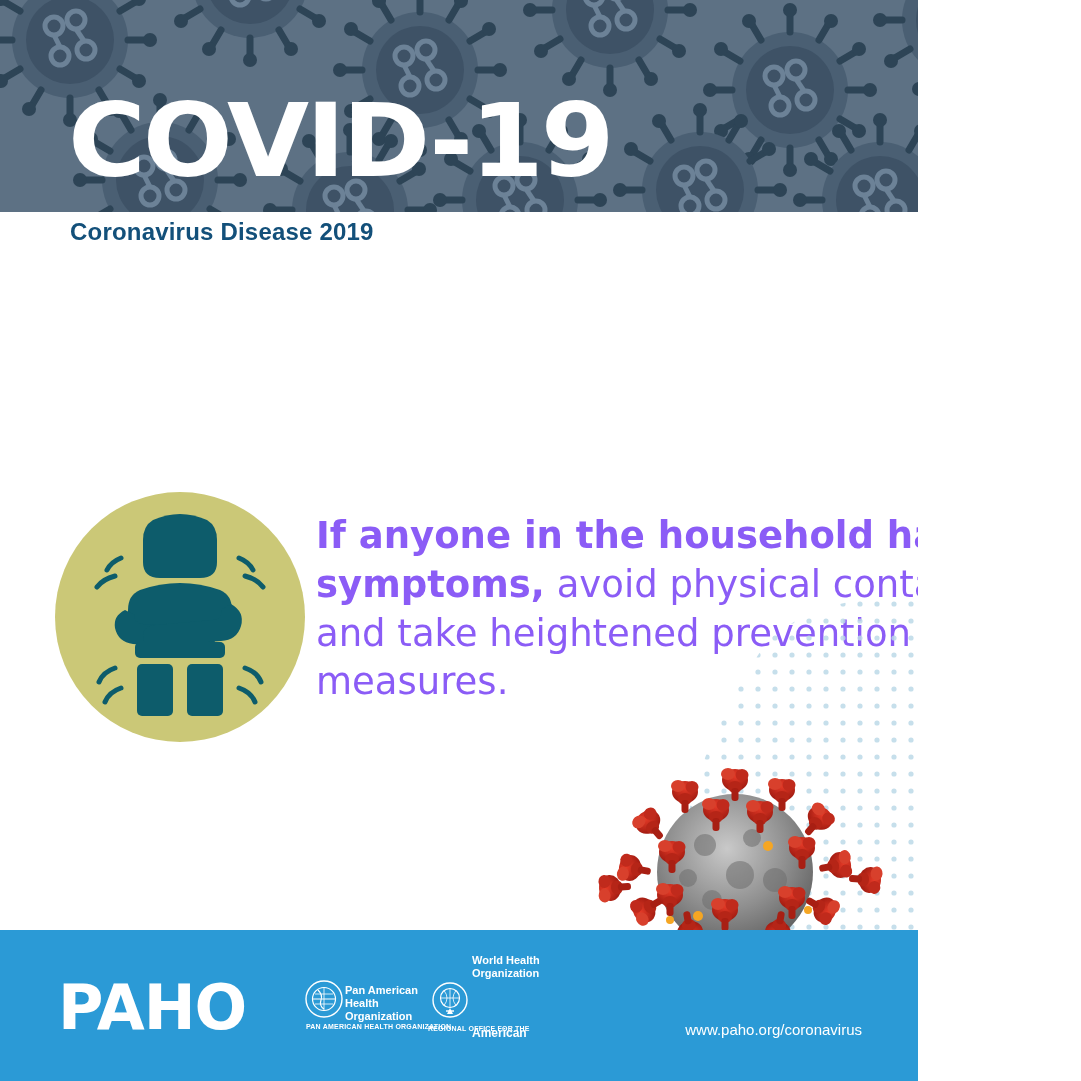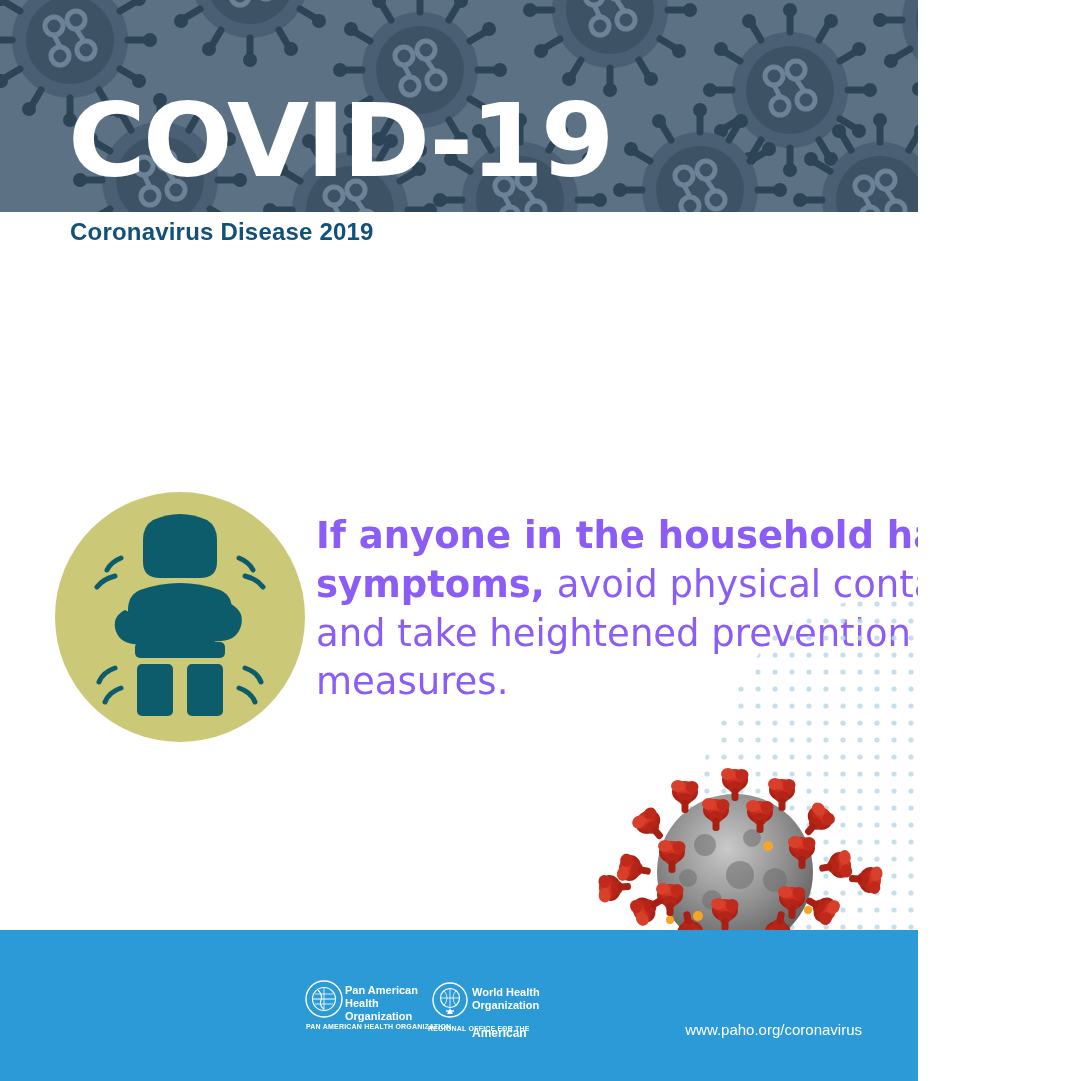--- a/index.html
+++ b/index.html
@@ -120,21 +120,21 @@
     line-height:1;
   }
   .paho-seal { position:absolute; left:305px; top:980px; }
   .who-seal { position:absolute; left:432px; top:982px; }
   .org-text {
     position:absolute;
     font-size:11px; font-weight:bold; color:#ffffff; line-height:1.18;
     white-space:nowrap;
   }
   .org-text.paho { left:345px; top:984px; }
-  .org-text.who { left:472px; top:986px; }
+  .org-text.who { left:472px; top:954px; }
   .org-sub {
     position:absolute;
     font-size:7px; font-weight:bold; color:#ffffff; letter-spacing:0.2px;
     white-space:nowrap;
   }
   .org-sub.paho-s { left:306px; top:1023px; }
   .org-sub.who-s  { left:428px; top:1025px; }
   .americas {
     position:absolute; left:472px; top:1026px;
     font-size:12px; font-weight:bold; color:#ffffff;
@@ -314,20 +314,21 @@
     <g fill="#f5a623">
       <circle cx="248" cy="86" r="5"></circle>
       <circle cx="178" cy="156" r="5"></circle>
       <circle cx="288" cy="150" r="4"></circle>
       <circle cx="150" cy="160" r="4"></circle>
     </g>
   </svg>
 
   <div class="footer"></div>
 
+  <div class="paho-logo">PAHO</div>
 
   <svg class="paho-seal" width="38" height="38" viewBox="0 0 38 38">
     <circle cx="19" cy="19" r="18" fill="none" stroke="#ffffff" stroke-width="1.4"></circle>
     <circle cx="19" cy="19" r="11.5" fill="none" stroke="#ffffff" stroke-width="1.2"></circle>
     <path d="M13 10 q5 5 3 10 q-2 6 3 9" fill="none" stroke="#ffffff" stroke-width="1.2"></path>
     <path d="M8 19 h22" stroke="#ffffff" stroke-width="1"></path>
     <path d="M10 14 h18 M10 24 h18" stroke="#ffffff" stroke-width="0.8"></path>
     <path d="M19 7.5 v23" stroke="#ffffff" stroke-width="0.8"></path>
   </svg>
   <div class="org-text paho">

